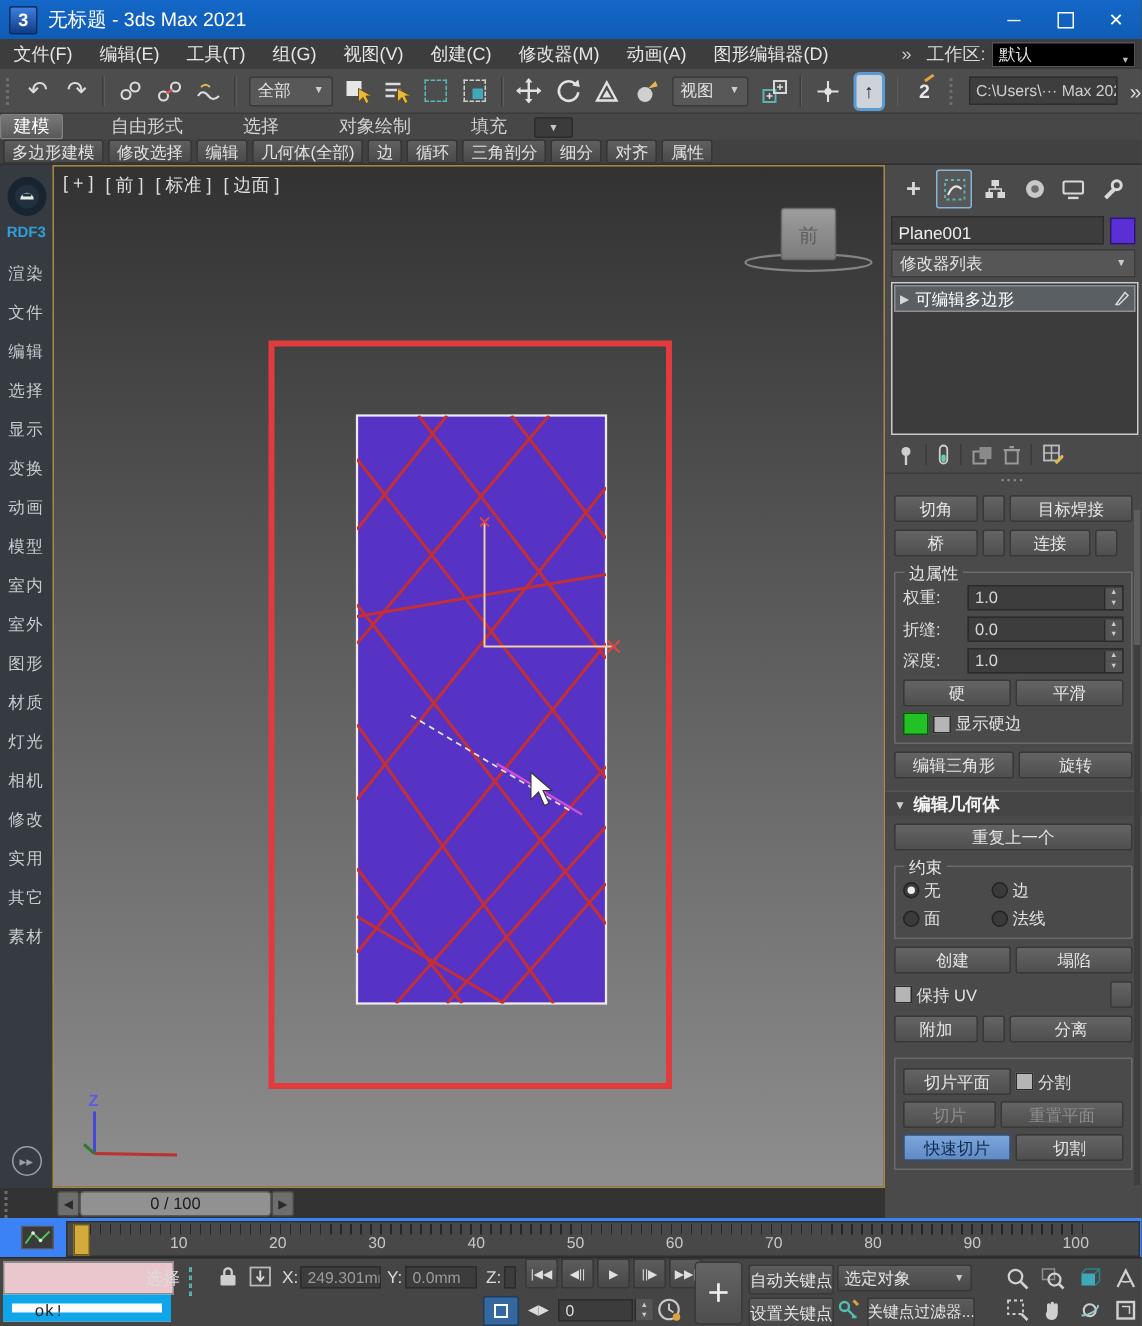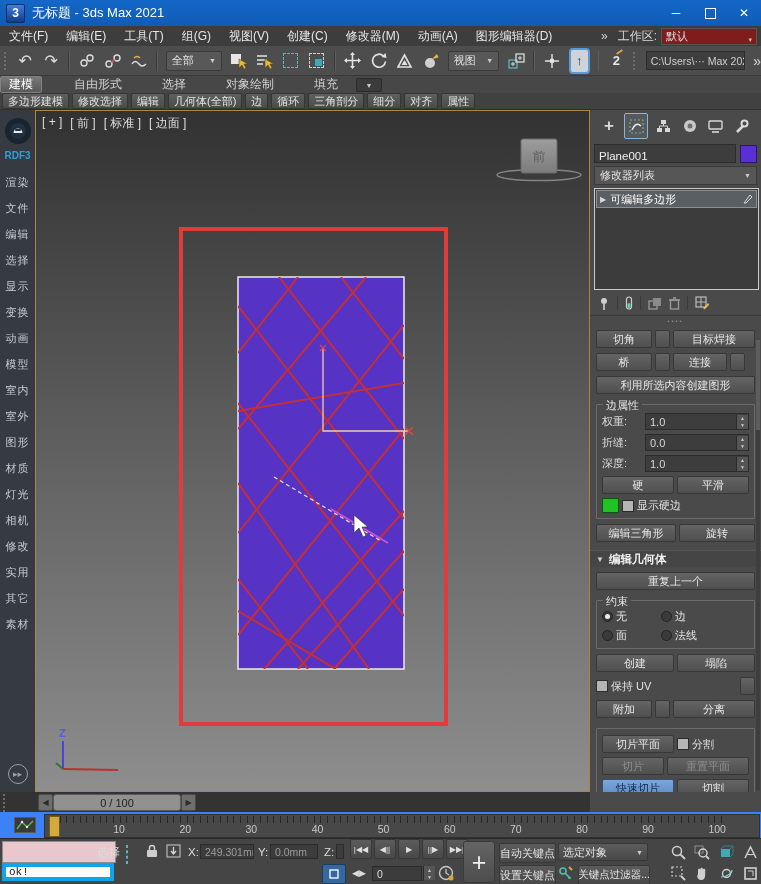--- a/index.html
+++ b/index.html
@@ -13,21 +13,21 @@
     color:#fff;font-weight:bold;font-size:12px;display:flex;align-items:center;justify-content:center}
   #wintitle{font-size:13px}
   .winbtn{width:34px;height:26px;display:flex;align-items:center;justify-content:center;color:#fff;font-size:12px}
   .maxbox{width:9px;height:9px;border:1.4px solid #fff}
   #winbtns{margin-left:auto;display:flex}
   
   #menubar{left:0;top:26px;width:761px;height:20px;background:#3d3d3d;border-bottom:1px solid #2d2d2d;display:flex;align-items:center;color:#e6e6e6;font-size:12px}
   .menuitem{padding:0 9px;white-space:nowrap}
   #menuoverflow{padding:0 6px;color:#d0d0d0}
   #wslabel{color:#d8d8d8;padding:0 4px;white-space:nowrap}
-  #wsfield{width:86px;height:15px;background:#7f1d1d;border:1px solid #555;color:#ddd;font-size:11px;display:flex;align-items:flex-end;padding:0 4px;margin-right:4px}
+  #wsfield{width:86px;height:15px;background:#000000;border:1px solid #555;color:#ddd;font-size:11px;display:flex;align-items:flex-end;padding:0 4px;margin-right:4px}
   #wsfield .car{margin-left:auto;font-size:7px;color:#bbb}
   
   #toolbar{left:0;top:46px;width:761px;height:30px;background:#4d4d4d;border-bottom:1px solid #3a3a3a;display:flex;align-items:center;gap:8px;padding-left:4px;box-sizing:border-box}
   .grip{width:3px;height:18px;border-left:2px dotted #6d6d6d}
   .tsep{width:1px;height:20px;background:#3a3a3a;border-right:1px solid #5d5d5d}
   .ticon{display:flex;align-items:center;justify-content:center;min-width:18px;height:22px;color:#dcdcdc}
   .tglyph{font-size:16px;line-height:1;color:#dcdcdc}
   .dd{height:18px;background:#585858;border:1px solid #3a3a3a;border-radius:2px;color:#e2e2e2;font-size:11px;display:flex;align-items:center;padding:0 5px;gap:6px}
   .dd .car{font-size:7px;color:#cfcfcf;margin-left:auto}
   .dashbox{width:13px;height:13px;border:1.4px dashed #58b8b8}
@@ -98,22 +98,22 @@
   #tlslider{position:absolute;left:53px;top:2px;width:126px;height:15px;background:#919191;border:1px solid #5a5a5a;border-radius:3px;color:#1d1d1d;font-size:11px;display:flex;align-items:center;justify-content:center}
   #rulerrow{left:0;top:812px;width:761px;height:26px;background:#3b82f6}
   #ruler{position:absolute;left:44px;top:2px;width:714px;height:22px;background:#484848;border:1px solid #303030}
   #rticks{position:absolute;left:8px;right:33px;top:1px;height:7px;
     background:repeating-linear-gradient(90deg,#262626 0 1px,transparent 1px 6.68px)}
   #rnums{position:absolute;left:8px;right:33px;top:8px;display:flex;justify-content:space-between;color:#c8c8c8;font-size:10.5px}
   #tlmarker{position:absolute;left:4px;top:1px;width:9px;height:19px;background:#d2ab3c;border:1px solid #6e5c1c}
   
   #statusbar{left:0;top:838px;width:761px;height:46px;background:#454545;border-top:1px solid #2a2a2a}
   #listenerpink{position:absolute;left:2px;top:2px;width:112px;height:20px;background:#eac7cd;border:1px solid #8c8c8c}
-  #listenerwhite{position:absolute;left:2px;top:24px;width:112px;height:18px;background:#fcfcfc;border:4px solid #0ea5e9;color:#222;
-    font-family:"Liberation Mono",monospace;font-size:11px;display:flex;align-items:center;padding-left:3px;box-sizing:border-box}
+  #listenerwhite{position:absolute;left:2px;top:24px;width:112px;height:18px;background:#fcfcfc;border:6px solid #0ea5e9;color:#222;
+    font-family:"Liberation Mono",monospace;font-size:11px;display:flex;align-items:flex-start;padding-left:15px;box-sizing:border-box}
   .slabel{position:absolute;color:#dcdcdc;font-size:11.5px;white-space:nowrap}
   .sfield{position:absolute;height:15px;background:#3c3c3c;border:1px solid #2b2b2b;color:#9b9b9b;font-size:10.5px;display:flex;align-items:center;padding-left:4px;box-sizing:border-box;overflow:hidden}
   .pbtn{position:absolute;top:4px;width:20px;height:18px;background:linear-gradient(#5c5c5c,#484848);border:1px solid #383838;border-radius:2px;color:#e0e0e0;font-size:8px;display:flex;align-items:center;justify-content:center;white-space:nowrap}
   #bigkey{position:absolute;left:463px;top:2px;width:30px;height:40px;background:linear-gradient(#646464,#4d4d4d);border:1px solid #3a3a3a;border-radius:3px;color:#f0f0f0;font-size:25px;display:flex;align-items:center;justify-content:center}
   .skbtn{position:absolute;height:18px;background:linear-gradient(#5c5c5c,#484848);border:1px solid #383838;border-radius:2px;color:#e4e4e4;font-size:11px;display:flex;align-items:center;justify-content:center;white-space:nowrap;overflow:hidden}
   .navbtn{position:absolute;width:20px;height:18px;display:flex;align-items:center;justify-content:center;border-radius:2px}
   #isolate{position:absolute;left:322px;top:25px;width:22px;height:18px;background:#34689f;border:1px solid #1f3c5e;border-radius:2px;display:flex;align-items:center;justify-content:center}
 </style>
 </head>
 <body>
@@ -491,23 +491,20 @@
     <span class="btn3d" style="width:54px">切角</span>
     <span class="btn3d sm"></span>
     <span class="btn3d" style="flex:1">目标焊接</span>
   </div>
   <div class="row">
     <span class="btn3d" style="width:54px">桥</span>
     <span class="btn3d sm"></span>
     <span class="btn3d" style="width:52px">连接</span>
     <span class="btn3d sm"></span>
   </div>
-  <div class="row">
-    <span class="btn3d" style="flex:1">利用所选内容创建图形</span>
-  </div>
   <div class="grp">
     <span class="glabel">边属性</span>
     <div class="row">
       <span class="splab">权重:</span>
       <div class="spinfield">
           <span>1.0</span>
         <span class="spA">
             <b>▲</b>
             <b>▼</b>
           </span>

